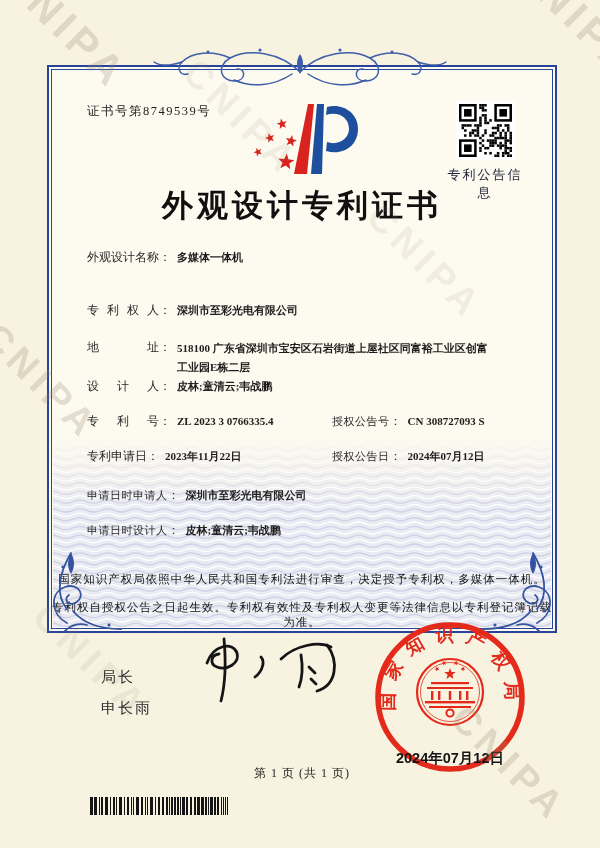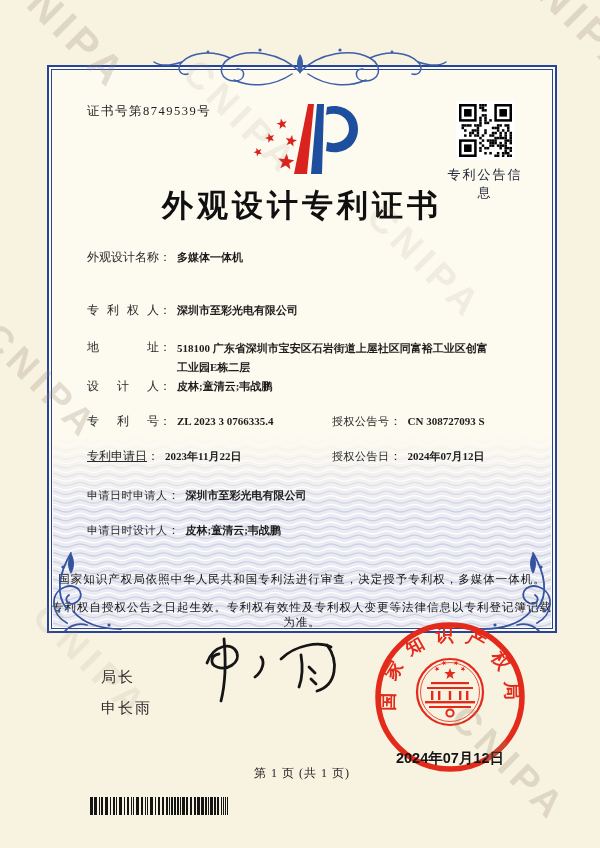--- a/index.html
+++ b/index.html
@@ -303,21 +303,21 @@
     </div>
 
     <div class="row" style="top:346px">
       <span class="lbl">专利号</span><span class="colon">：</span><span class="val">ZL 2023 3 0766335.4</span>
       <span class="rcol">
         <span class="lbl-plain">授权公告号</span><span class="colon">：</span><span class="val">CN 308727093 S</span>
       </span>
     </div>
 
     <div class="row" style="top:381px">
-      <span class="lbl" style="text-align-last:auto;width:auto;text-decoration:underline;">专利申请日</span><span class="colon">：</span><span class="val">2023年11月22日</span>
+      <span class="lbl" style="text-align-last:auto;width:auto;">专利申请日</span><span class="colon">：</span><span class="val">2023年11月22日</span>
       <span class="rcol">
         <span class="lbl-plain">授权公告日</span><span class="colon">：</span><span class="val">2024年07月12日</span>
       </span>
     </div>
 
     <div class="row" style="top:420px">
       <span class="lbl-plain">申请日时申请人</span><span class="colon">：</span><span class="val">深圳市至彩光电有限公司</span>
     </div>
 
     <div class="row" style="top:455px">

